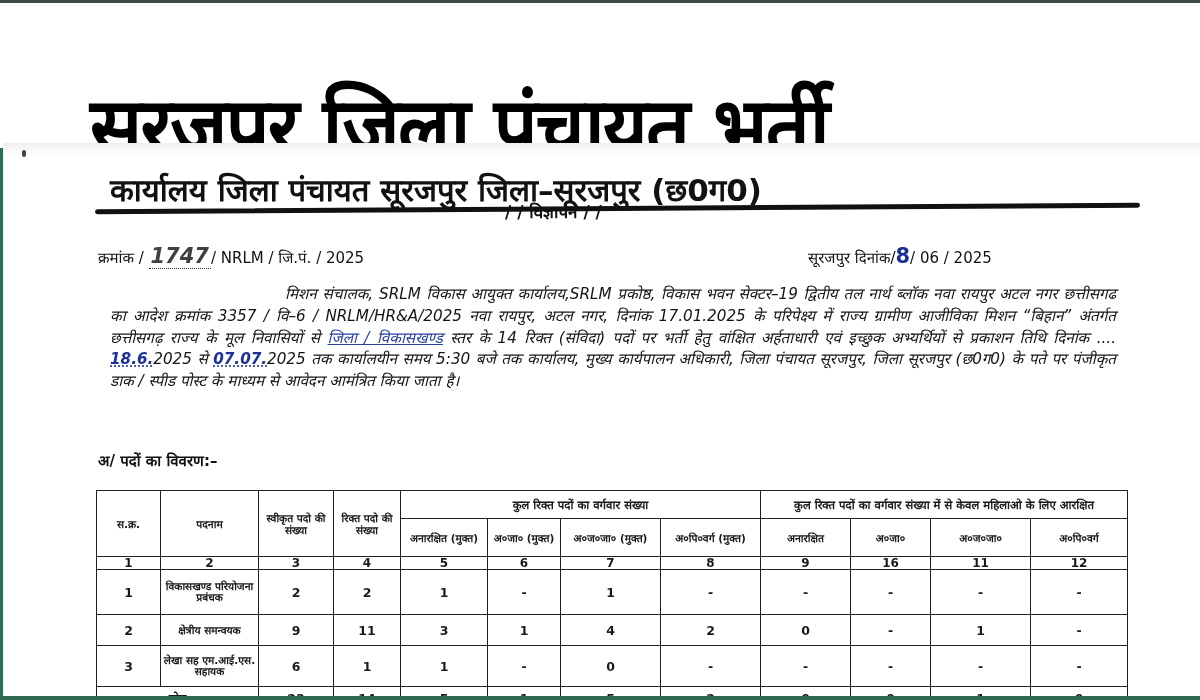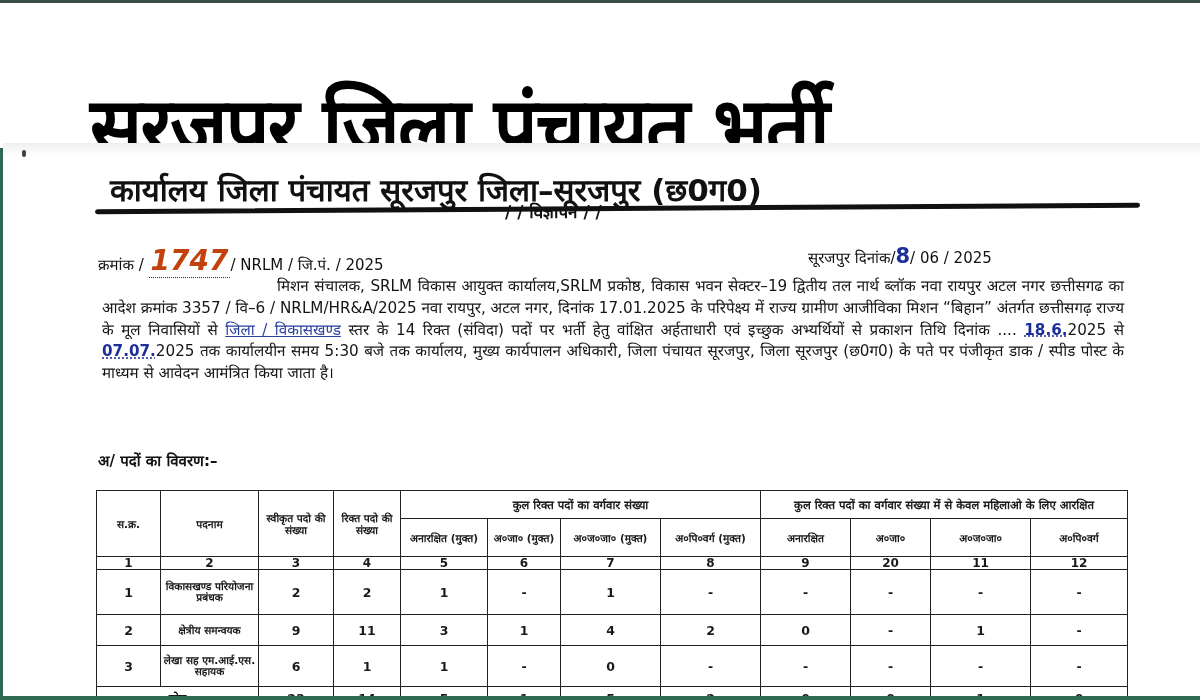--- a/index.html
+++ b/index.html
@@ -39,32 +39,32 @@
       position: absolute; left: 95px; top: 206px; width: 1045px; height: 5px;
       background: #111; border-radius: 3px; transform: rotate(-0.35deg);
     }
     .notice-label {
       position: absolute; left: 505px; top: 200px; width: 220px;
       font-size: 17px; font-weight: bold; white-space: nowrap; color: #111;
     }
     .ref-line {
       position: absolute; left: 98px; top: 244px; font-size: 15px; white-space: nowrap;
     }
-    .ref-line .hand { color: #c2410c; font-style: italic; font-size: 28px; font-weight: bold; border-bottom: 1px dotted #333; padding: 0 2px; }
+    .ref-line .hand { color: #404040; font-style: italic; font-size: 21px; font-weight: bold; border-bottom: 1px dotted #333; padding: 0 2px; }
     .date-line {
       position: absolute; left: 808px; top: 244px; font-size: 15px; white-space: nowrap;
     }
     .date-line .hand { color: #1c2f9a; font-size: 21px; font-weight: bold; }
 
     .body-text {
       position: absolute; left: 98px; top: 272px; width: 1030px;
       font-size: 15.2px; line-height: 21.8px; text-align: justify;
       font-family: "DejaVu Sans", sans-serif; color: #151515;
     }
-    .body-text p { margin: 4px; text-indent: 175px; text-align-last: left; }
+    .body-text p { margin: 12px; text-indent: 175px; text-align-last: left; font-style: italic; }
     .body-text .link { color: #2a3f9e; text-decoration: underline; }
     .body-text .hand { color: #1c2f9a; font-weight: bold; text-decoration: underline dotted; }
     .section-label {
       position: absolute; left: 98px; top: 450px; font-size: 15px; font-weight: bold; white-space: nowrap;
     }
 
     table.posts {
       position: absolute; left: 96px; top: 490px; width: 1031px;
       border-collapse: collapse; table-layout: fixed;
       font-family: "DejaVu Sans", sans-serif;
@@ -153,21 +153,21 @@
     <tr class="num-row">
       <td>1</td>
       <td>2</td>
       <td>3</td>
       <td>4</td>
       <td>5</td>
       <td>6</td>
       <td>7</td>
       <td>8</td>
       <td>9</td>
-      <td>20</td>
+      <td>16</td>
       <td>11</td>
       <td>12</td>
     </tr>
     <tr class="r1">
       <td>1</td>
       <td class="post-name">विकासखण्ड परियोजना प्रबंधक</td>
       <td>2</td>
       <td>2</td>
       <td>1</td>
       <td>-</td>

